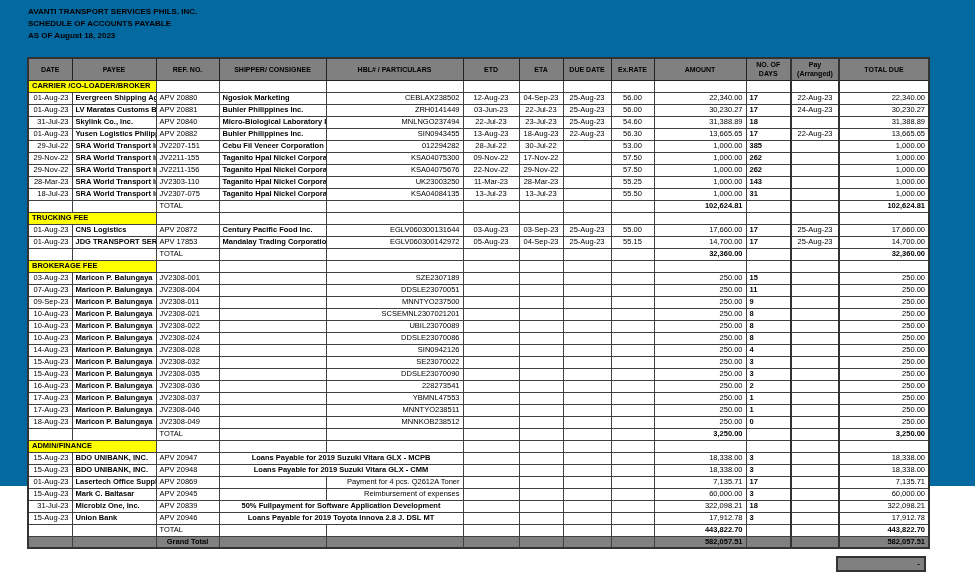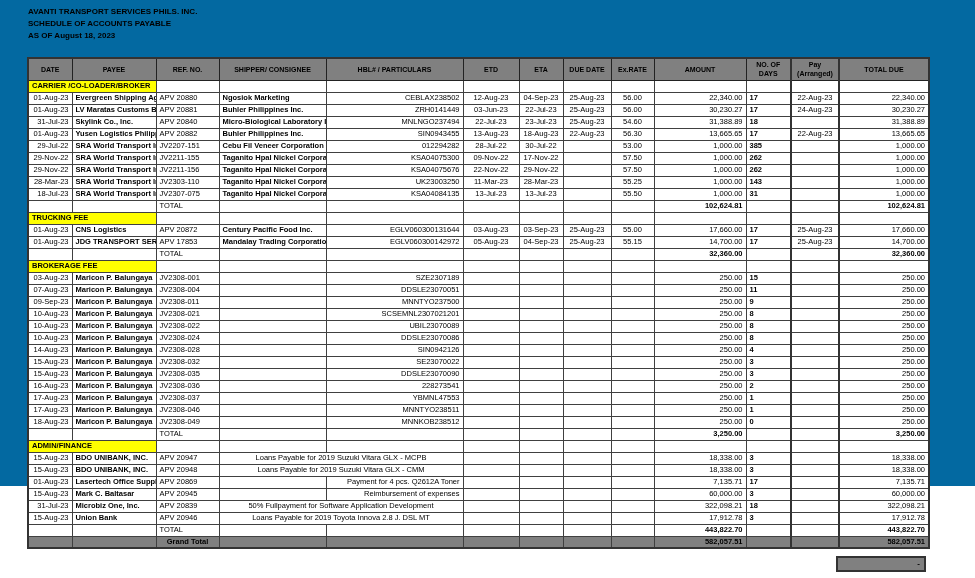--- a/index.html
+++ b/index.html
@@ -29,21 +29,21 @@
   .c1 { text-align:left; font-weight:bold; }
   .c2 { }
   .c3 { text-align:left; font-weight:bold; }
   .c4 { text-align:right; }
   .c5,.c6,.c7 { text-align:center; }
   .c8 { text-align:center; }
   .c9 { text-align:right; }
   .c10 { font-weight:bold; }
   .c11 { text-align:center; border-left:2px solid #333 !important; }
   .c12 { text-align:right; border-left:2px solid #333 !important; }
-  td.merged { text-align:center; font-weight:normal; }
+  td.merged { text-align:center; font-weight:bold; }
   tr.band td.band-cell { background:#ffff00; font-weight:bold; text-align:left; }
   tr.total td { font-weight:normal; }
   tr.total td.lbl { font-weight:normal; text-align:left; }
   tr.total td.amt { font-weight:bold; }
   tr.grand td { background:#808080; }
   tr.grand td.lbl { font-weight:bold; text-align:center; }
   tr.grand td.amt { font-weight:bold; }
 
   .footer-box { position:absolute; left:836px; top:556px; width:90px; height:16px;
                 background:#808080; border:2px solid #333; font-size:8px; font-weight:bold;

